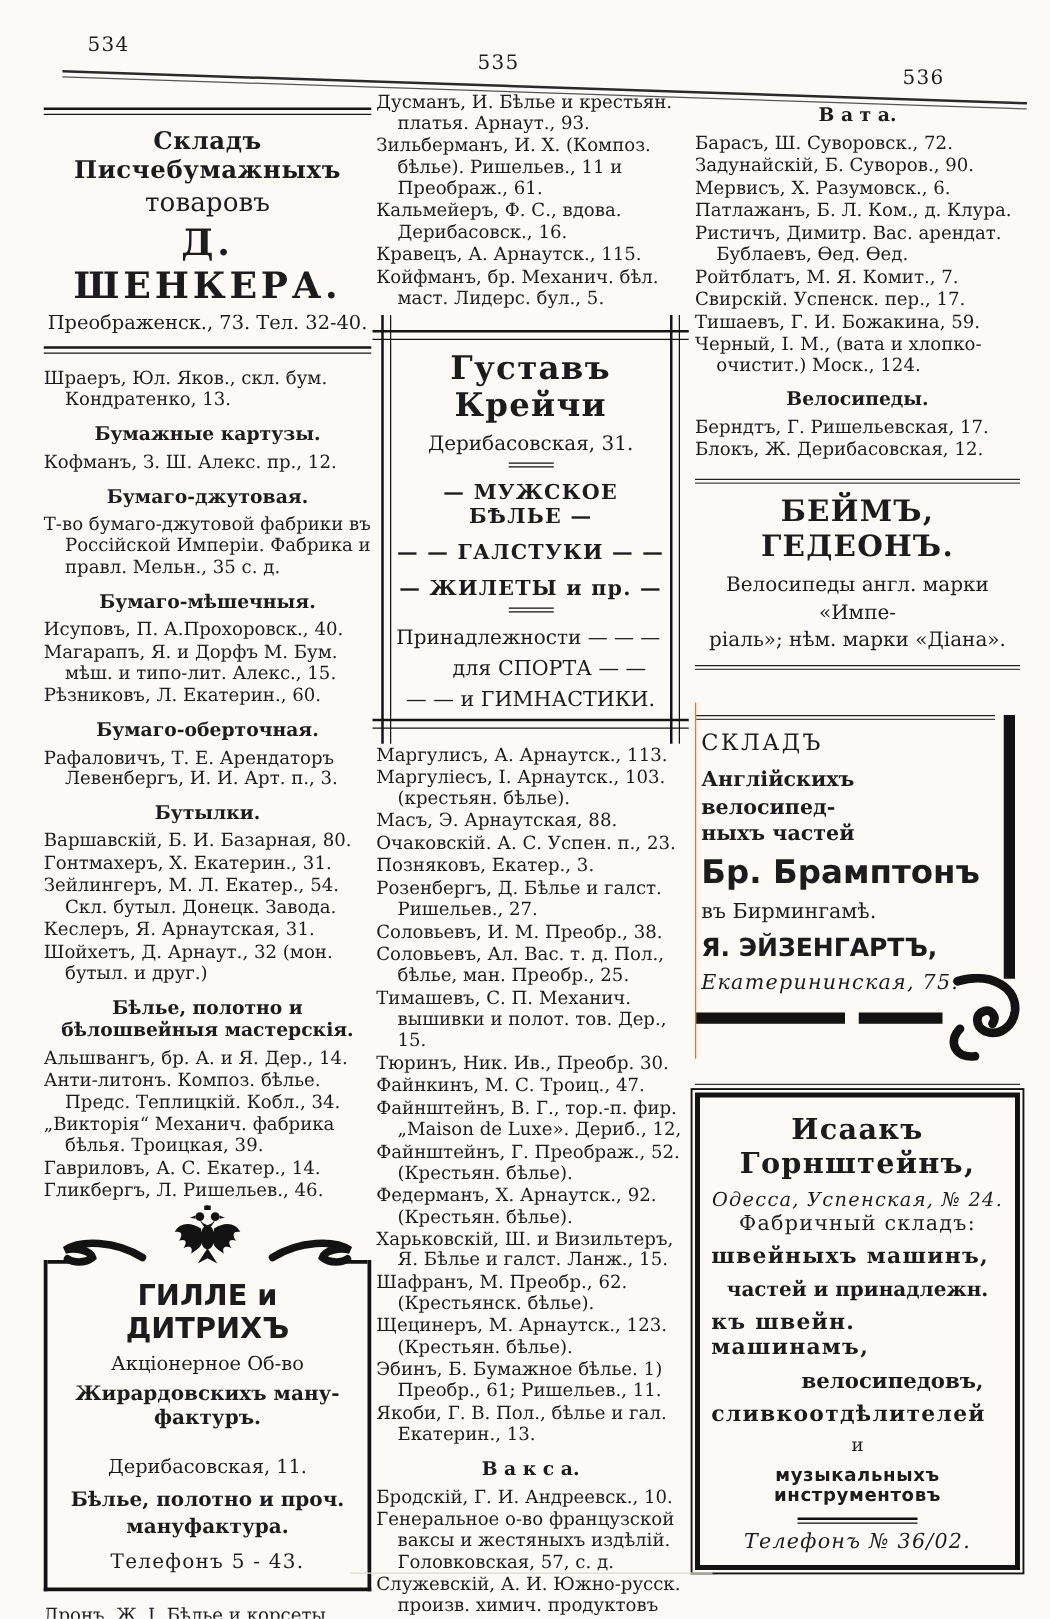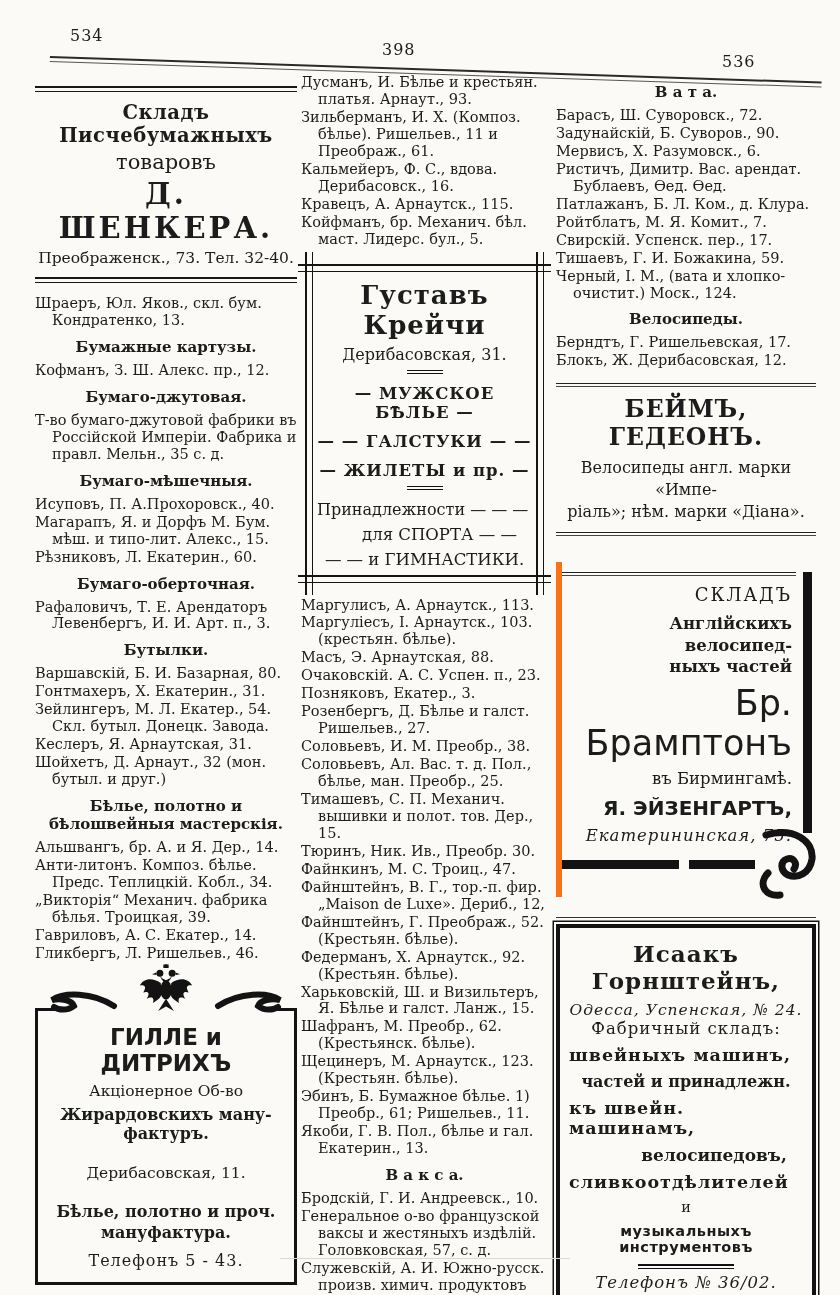--- a/index.html
+++ b/index.html
@@ -37,48 +37,48 @@
   .gille{border:3.5px solid #131313;border-top:none;padding:12px 8px 12px;text-align:center;position:relative}
   .gille:before,.gille:after{content:"";position:absolute;top:0;width:26px;border-top:3.5px solid #131313}
   .gille:before{left:0}.gille:after{right:0}
   .eagle{position:absolute;left:50%;top:-44px;transform:translateX(-50%)}
   .curl-l{position:absolute;left:6px;top:-20px}
   .curl-r{position:absolute;right:6px;top:-20px;transform:scaleX(-1)}
   .gl-t1{font-family:"DejaVu Sans",sans-serif;font-size:23px;font-weight:bold;margin-top:4px}
   .gl-t2{font-size:15.5px;margin-top:6px}
   .gl-t3{font-size:16px;font-weight:bold;margin-top:5px;line-height:1.2}
   .gl-t4{font-size:15.5px;margin-top:21px}
-  .gl-t5{font-size:16px;font-weight:bold;margin-top:20px;line-height:1.3}
+  .gl-t5{font-size:16px;font-weight:bold;margin-top:8px;line-height:1.3}
   .gl-t6{font-size:16px;margin-top:7px;letter-spacing:1px}
   
   .xframe{position:relative;margin:16px 4px 14px;padding:16px 10px 14px;text-align:center}
   .xf-top,.xf-bot{position:absolute;left:-7px;right:-7px;height:5px;border-top:2.5px solid #141414;border-bottom:1px solid #141414}
   .xf-top{top:0}.xf-bot{bottom:0}
   .xf-l,.xf-r{position:absolute;top:-12px;bottom:-12px;width:5px;border-left:2px solid #141414;border-right:1px solid #141414}
   .xf-l{left:0}.xf-r{right:0}
   .kr-title{font-size:26px;font-weight:bold;letter-spacing:1px}
   .kr-addr{font-size:16px;margin-top:5px}
   .kr-item{font-size:16.5px;font-weight:bold;letter-spacing:1px;margin-top:10px}
   .kr-tail0{font-size:16px;margin-top:10px;text-align:left;padding-left:2px}
   .kr-tail1{font-size:16.5px;margin-top:6px;text-align:center;padding-left:30px}
   .kr-tail2{font-size:16.5px;margin-top:6px}
   
   .beim{margin-top:14px}
   .beim .inner{padding:8px 0 10px;text-align:center}
   .beim-title{font-size:23.5px;font-weight:bold;letter-spacing:1px}
   .beim-body{font-size:16px;margin-top:6px;line-height:1.35}
   
-  .brampton{position:relative;margin-top:26px;padding:10px 24px 52px 4px;text-align:right;border-left:6px solid #f97316}
+  .brampton{position:relative;margin-top:26px;padding:10px 24px 52px 4px;text-align:left;border-left:1px solid #f97316}
   .br-bar-r{position:absolute;right:4px;top:10px;bottom:64px;width:9px;background:#131313}
   .br-bar-b1{position:absolute;left:0;bottom:28px;width:46%;height:9px;background:#131313}
   .br-bar-b2{position:absolute;left:50%;bottom:28px;width:26%;height:9px;background:#131313}
   .br-scroll{position:absolute;right:-6px;bottom:-8px}
   .br-t1{font-size:18px;letter-spacing:2px;margin-top:8px}
   .br-t2{font-size:16.5px;font-weight:bold;margin-top:8px;line-height:1.3}
-  .br-t3{font-family:"DejaVu Sans",sans-serif;font-size:35px;font-weight:normal;margin-top:6px}
+  .br-t3{font-family:"DejaVu Sans",sans-serif;font-size:26px;font-weight:bold;margin-top:6px}
   .br-t4{font-size:16.5px;margin-top:6px}
   .br-t5{font-family:"DejaVu Sans",sans-serif;font-size:20px;font-weight:bold;margin-top:8px}
   .br-t6{font-size:16.5px;font-style:italic;margin-top:6px;letter-spacing:1px}
   
   .hornstein-sep{margin-top:20px;border-top:1.5px solid #333}
   .hornstein{margin-top:6px;border:4px solid #131313;box-shadow:0 0 0 2px #fbfaf6,0 0 0 3.5px #131313;
     padding:12px 9px 10px;background:#fbfaf6}
   .ho-t1{font-size:23px;font-weight:bold;text-align:center;letter-spacing:1px}
   .ho-t2{font-size:15.5px;font-style:italic;text-align:center;margin-top:7px;letter-spacing:1px}
   .ho-t3{font-size:16.5px;text-align:center;margin-top:0;letter-spacing:1px}
@@ -88,21 +88,21 @@
   .ho-i{font-size:14.5px;text-align:center;margin-top:7px}
   .ho-m{font-family:"DejaVu Sans",sans-serif;font-size:14.5px;font-weight:bold;text-align:center;margin-top:8px;letter-spacing:.5px}
   .ho-rule{width:96px;height:2px;border-top:2px solid #111;border-bottom:1px solid #111;margin:9px auto 4px}
   .ho-tel{font-size:16.5px;font-style:italic;text-align:center;letter-spacing:1px}
   .bottom-bleed{position:absolute;left:280px;top:1258px;width:290px;border-top:1px solid #dcd9d2}
 </style>
 </head>
 <body>
 
 <div class="pgnum" style="left:70px;top:26px">534</div>
-<div class="pgnum" style="left:382px;top:40px">398</div>
+<div class="pgnum" style="left:382px;top:40px">535</div>
 <div class="pgnum" style="left:722px;top:52px">536</div>
 <div class="header-rule"></div>
 
 <section class="col col-left">
   <div class="shenker">
     <div class="rule2"></div>
     <div class="inner">
       <div class="sh-t1">Складъ Писчебумажныхъ</div>
       <div class="sh-t2">товаровъ</div>
       <div class="sh-t3">Д. ШЕНКЕРА.</div>
@@ -232,22 +232,22 @@
       <div class="entry">Служевскій, А. И. Южно-русск. произв. химич. продуктовъ «Надежда». Баз. пер., 6.</div>
     </div>
 </section>
 
 <section class="col col-right">
   <div>
       <div class="heading">В а т а.</div>
       <div class="entry">Барасъ, Ш. Суворовск., 72.</div>
       <div class="entry">Задунайскій, Б. Суворов., 90.</div>
       <div class="entry">Мервисъ, Х. Разумовск., 6.</div>
+      <div class="entry">Патлажанъ, Б. Л. Ком., д. Клура.</div>
       <div class="entry">Ристичъ, Димитр. Вас. арендат. Бублаевъ, Ѳед. Ѳед.</div>
-      <div class="entry">Патлажанъ, Б. Л. Ком., д. Клура.</div>
       <div class="entry">Ройтблатъ, М. Я. Комит., 7.</div>
       <div class="entry">Свирскій. Успенск. пер., 17.</div>
       <div class="entry">Тишаевъ, Г. И. Божакина, 59.</div>
       <div class="entry">Черный, І. М., (вата и хлопко-очистит.) Моск., 124.</div>
       <div class="heading">Велосипеды.</div>
       <div class="entry">Берндтъ, Г. Ришельевская, 17.</div>
       <div class="entry">Блокъ, Ж. Дерибасовская, 12.</div>
     </div>
 
   <div class="beim">

